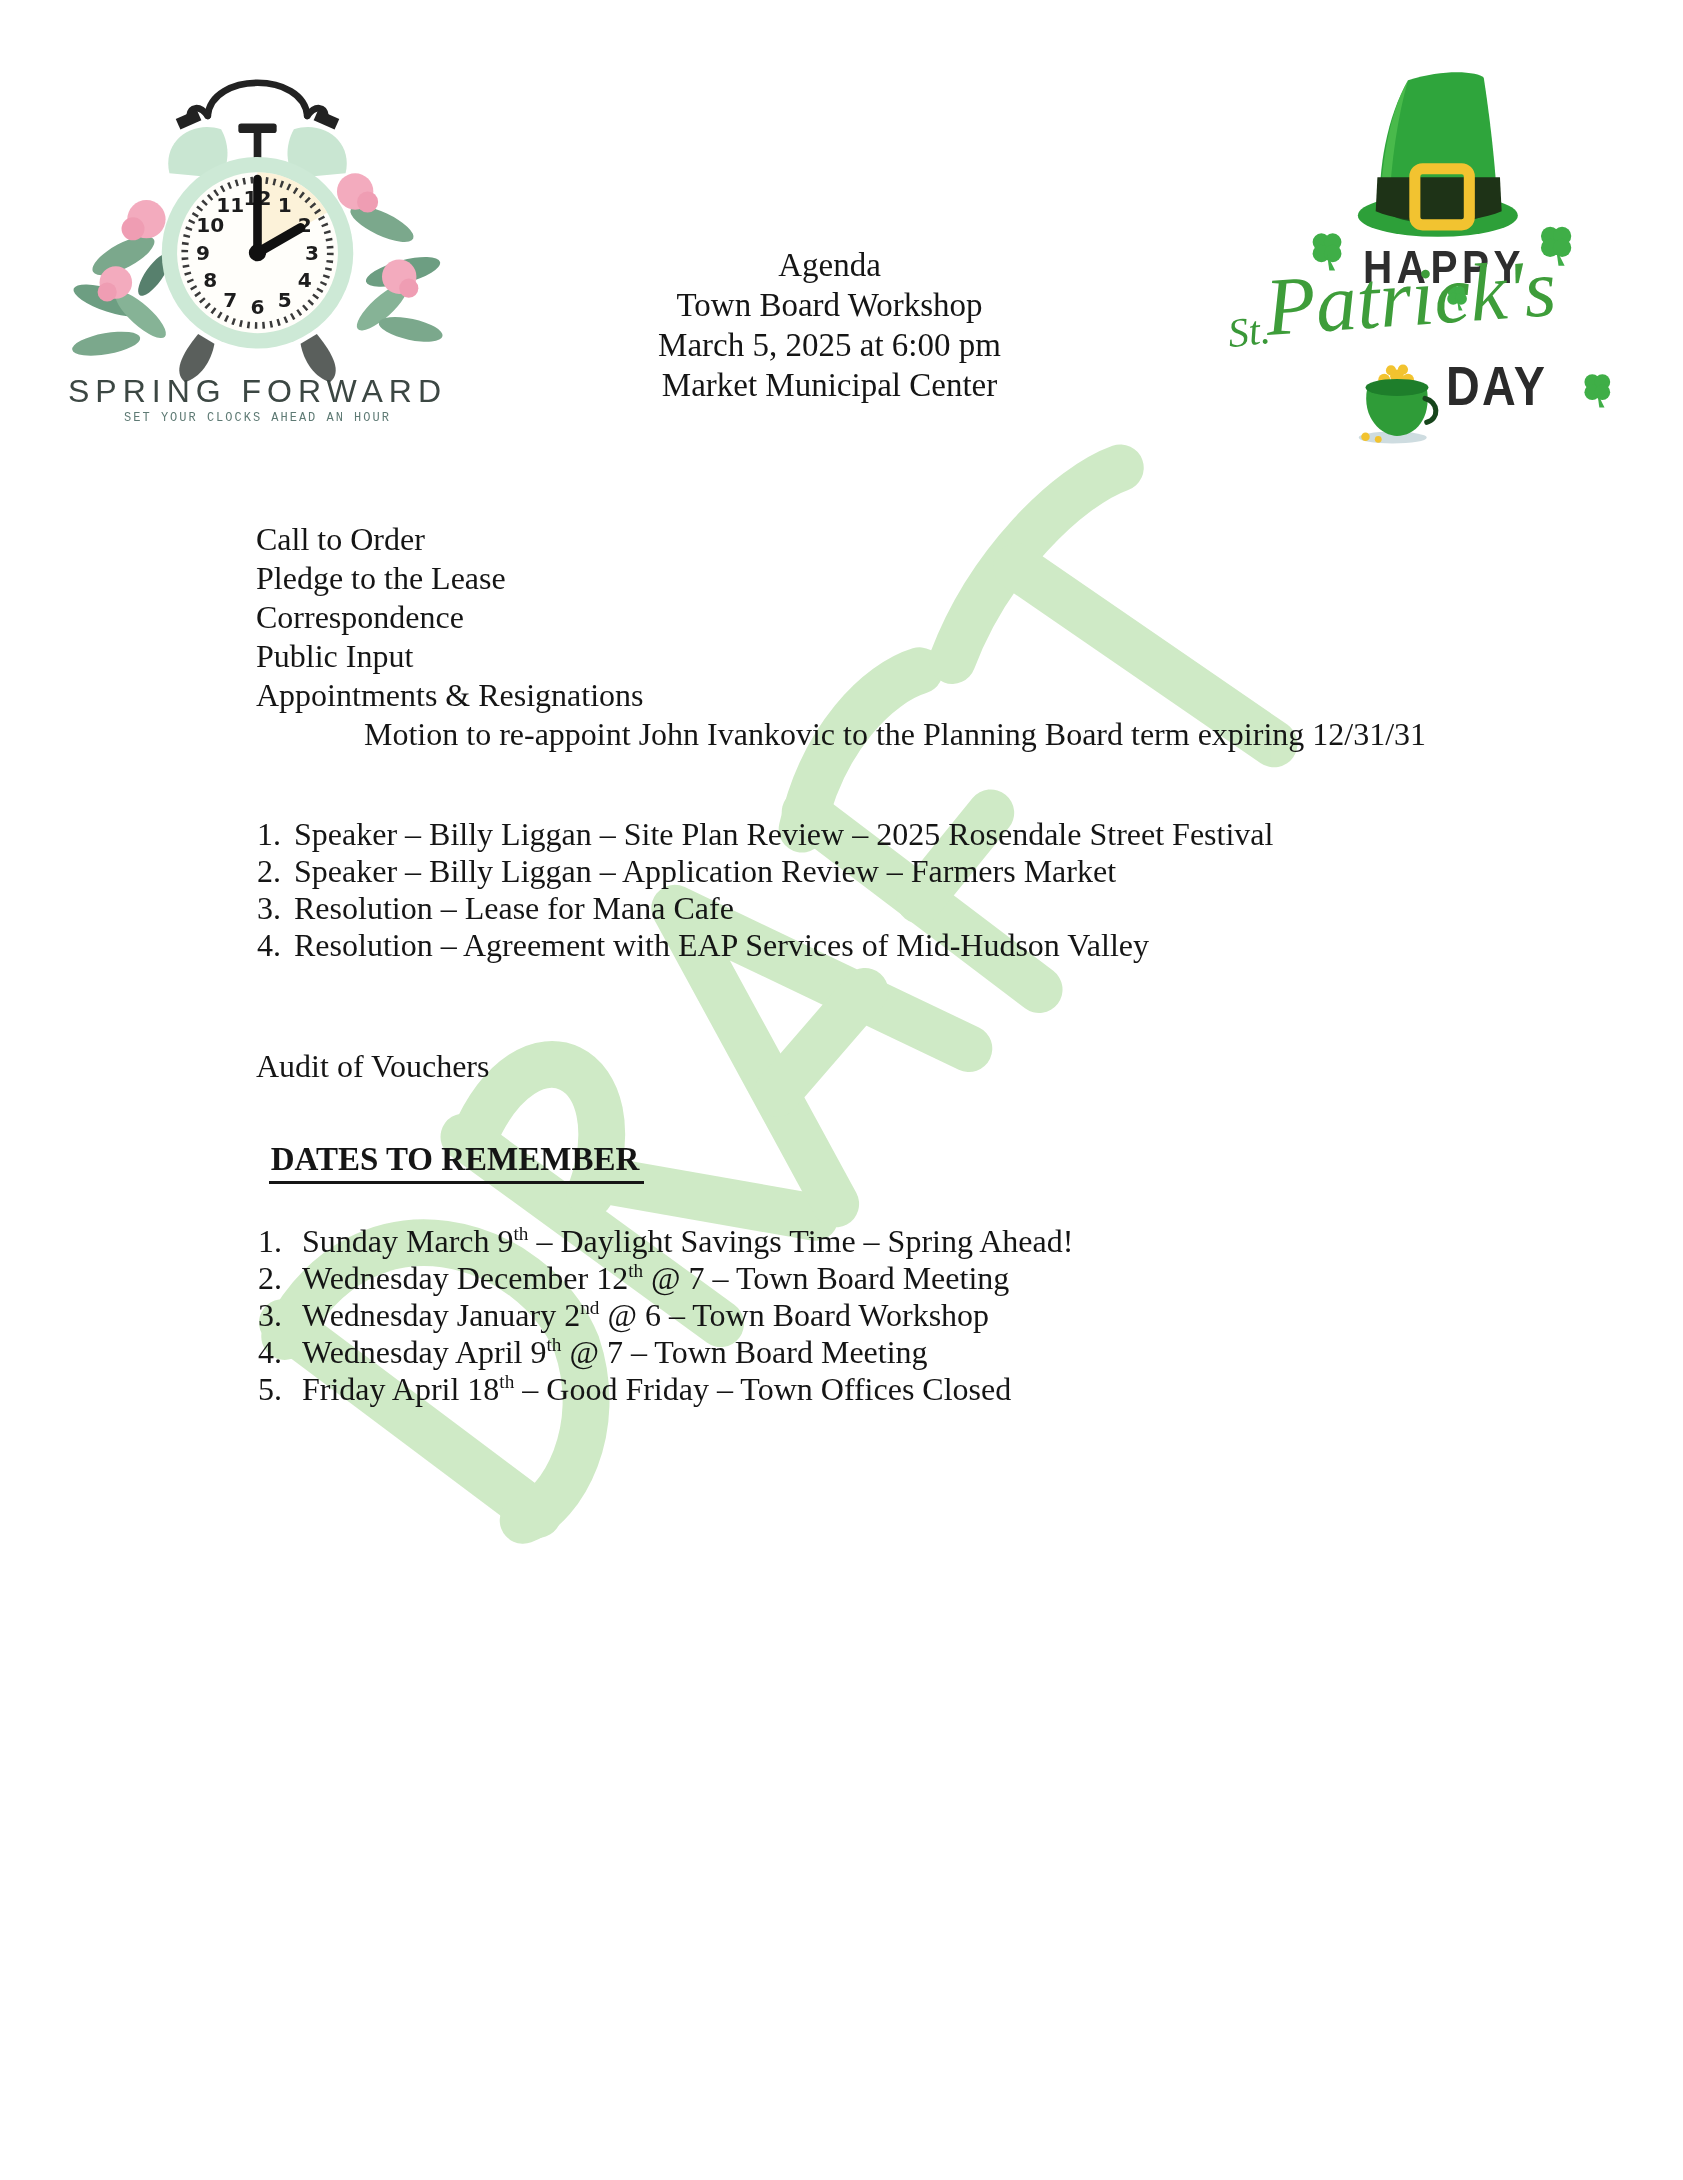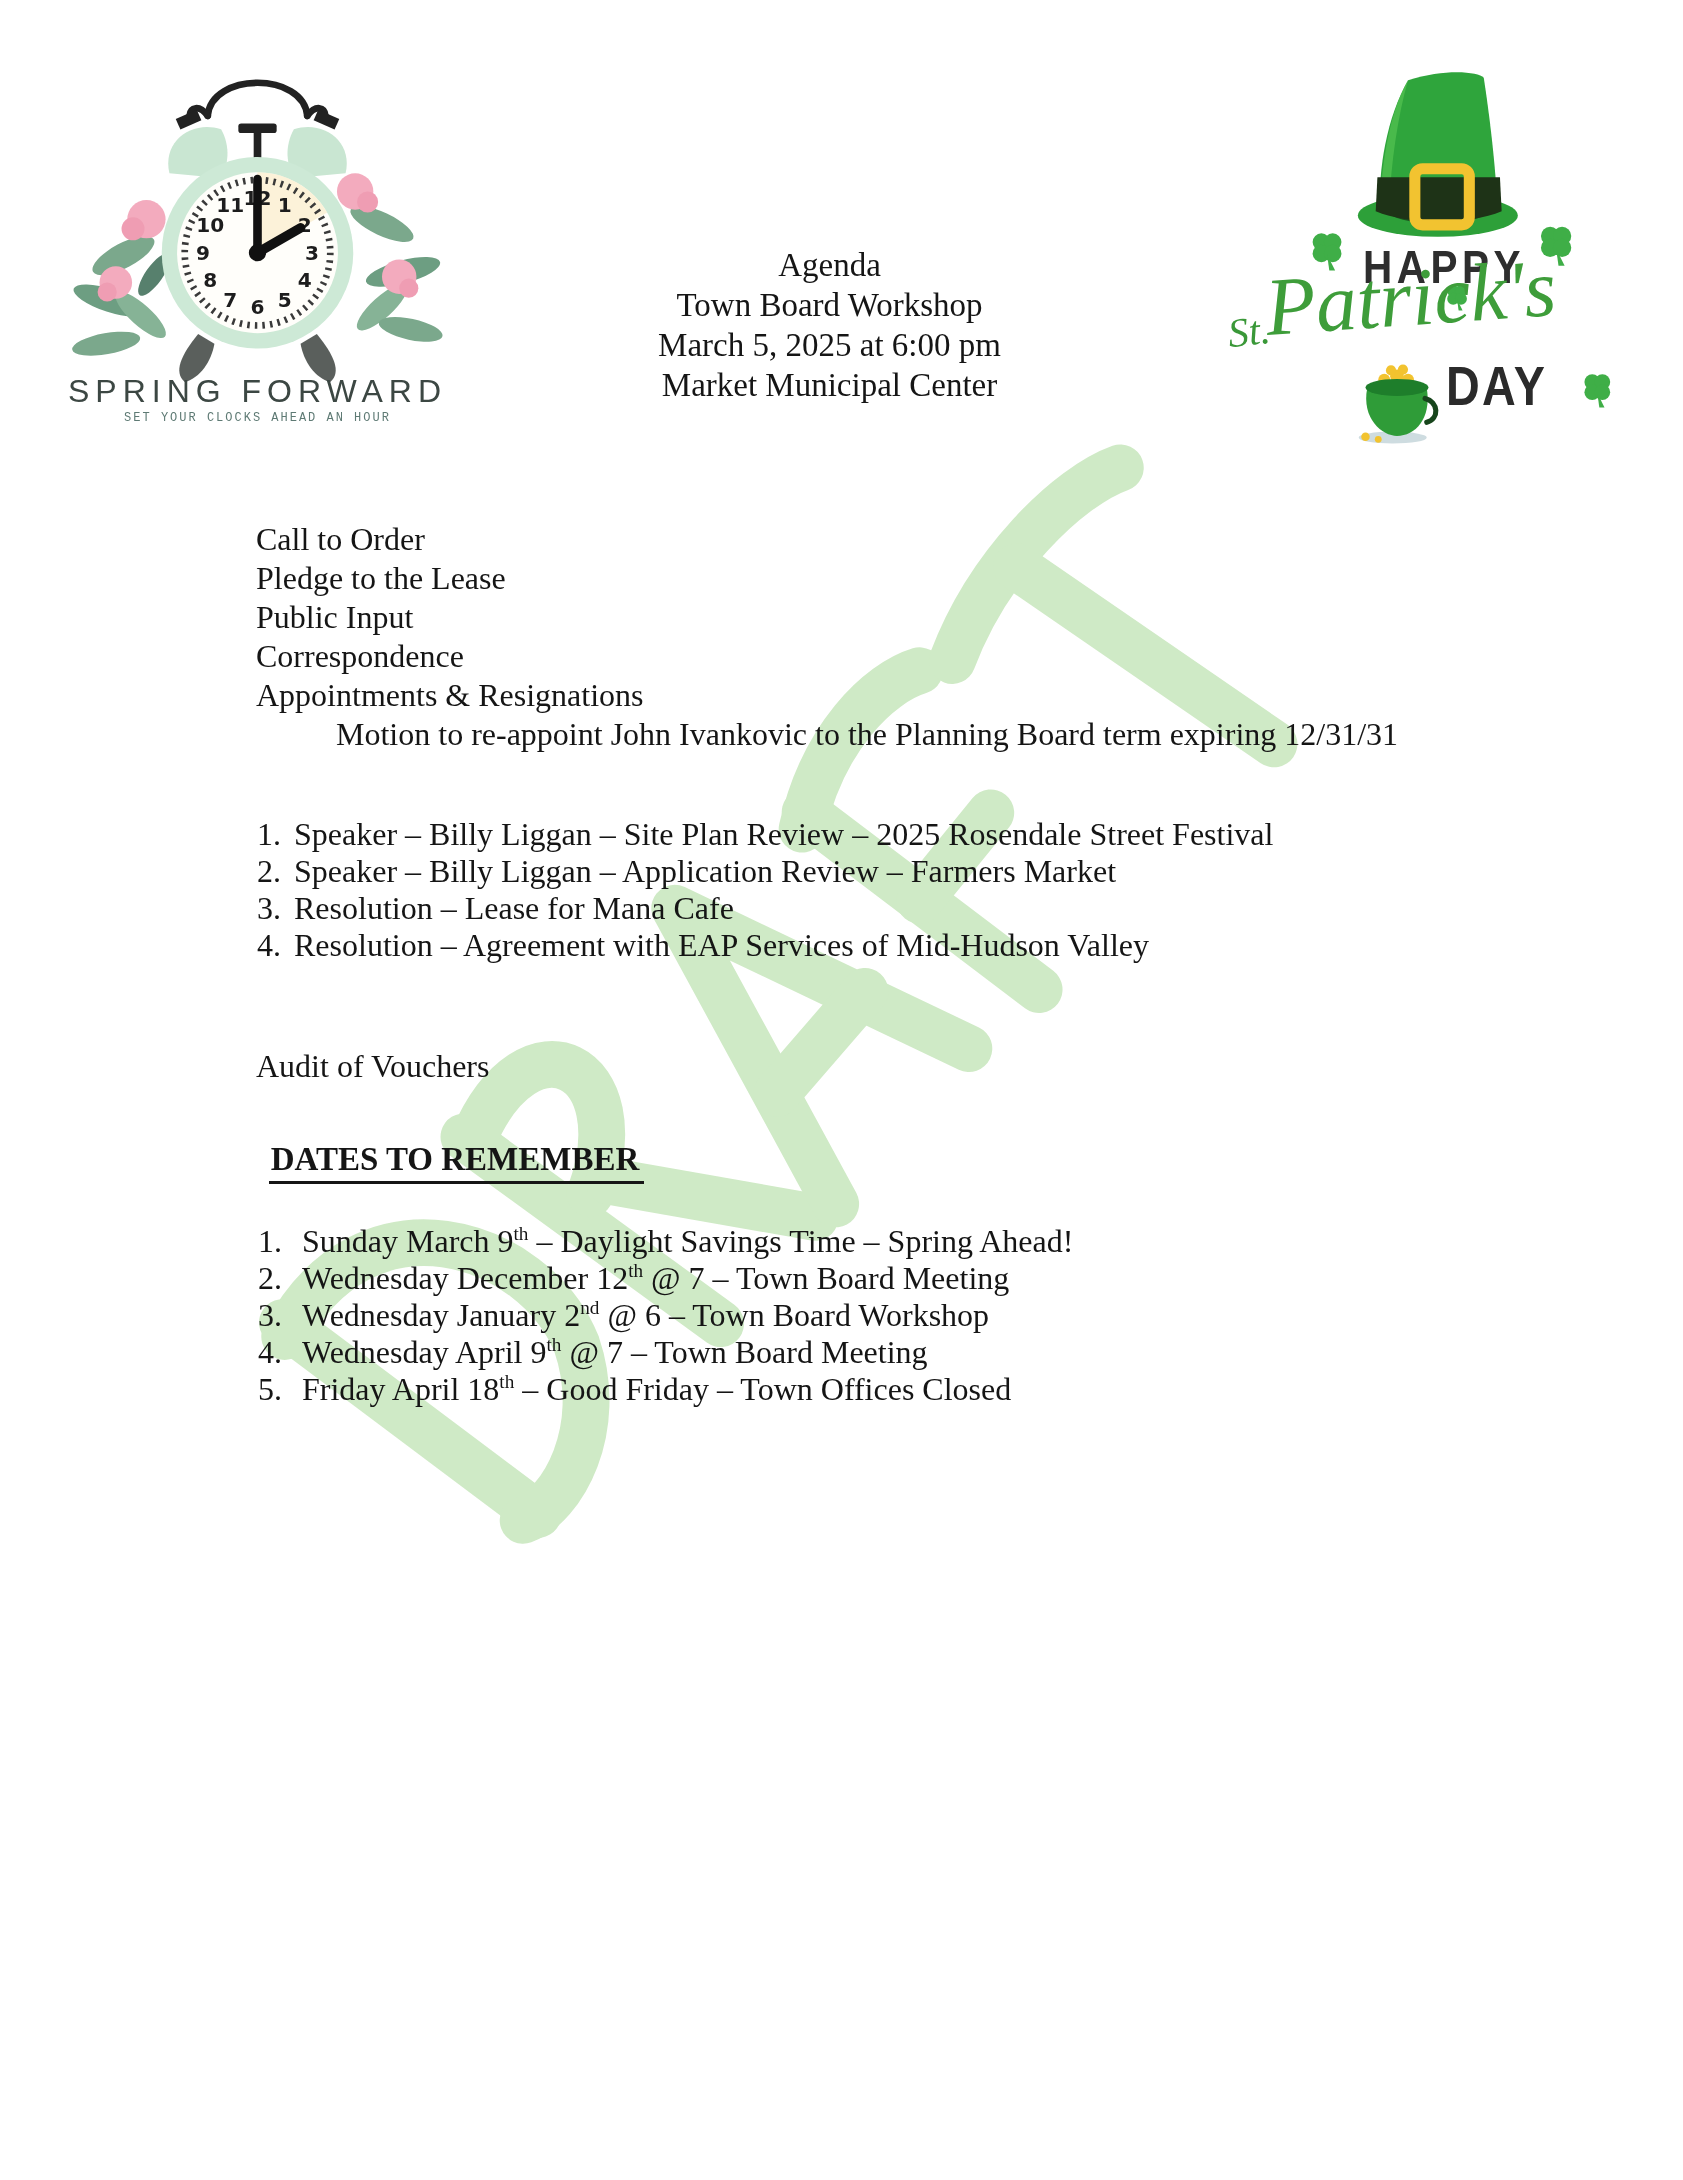--- a/index.html
+++ b/index.html
@@ -29,21 +29,21 @@
     color:#2e2e2e;transform:scaleX(.88);transform-origin:center;}
   .st-prefix{position:absolute;left:31px;top:256px;font-style:italic;font-size:41px;color:#3a9838;
     font-family:"Liberation Serif",serif;transform:rotate(-6deg);}
   .patricks{position:absolute;left:72px;top:210px;font-style:italic;font-size:82px;color:#3e9d3a;
     font-family:"Liberation Serif",serif;transform:rotate(-4deg);transform-origin:left bottom;}
   .day{position:absolute;left:249px;top:303px;font-family:"Liberation Sans",sans-serif;
     font-weight:700;font-size:55px;letter-spacing:2.6px;color:#2b2b2b;transform:scaleX(.85);
     transform-origin:left center;}
   
   .opening{position:absolute;left:256px;top:520px;font-size:32px;line-height:39px;}
-  .motion-line{margin-left:80px;}
+  .motion-line{margin-left:108px;}
   .list1{position:absolute;left:257px;top:816px;font-size:32px;line-height:37px;}
   .li{display:flex;}
   .list1 .num{width:37px;flex:0 0 37px;}
   .audit{position:absolute;left:256px;top:1048px;font-size:32px;}
   .dates-head{position:absolute;left:269px;top:1141px;font-size:33px;font-weight:bold;}
   .dates-head .ul{display:inline-block;border-bottom:3.4px solid #161616;padding:0 5.1px 2.6px 1.7px;}
   .list2{position:absolute;left:258px;top:1223px;font-size:32px;line-height:37px;}
   .list2 .num{width:44px;flex:0 0 44px;}
   sup{font-size:0.6em;line-height:0;vertical-align:super;}
 </style>
@@ -200,22 +200,22 @@
     </svg>
     <div class="happy">HAPPY</div>
     <div class="st-prefix">St.</div>
     <div class="patricks">Patrick's</div>
     <div class="day">DAY</div>
   </div>
 
   <div class="opening">
     <div>Call to Order</div>
     <div>Pledge to the Lease</div>
+    <div>Correspondence</div>
     <div>Public Input</div>
-    <div>Correspondence</div>
     <div>Appointments &amp; Resignations</div>
     <div class="motion-line">Motion to re-appoint John Ivankovic to the Planning Board term expiring 12/31/31</div>
   </div>
 
   <div class="list1">
     <div class="li">
       <span class="num">1.</span>
       <span>Speaker – Billy Liggan – Site Plan Review – 2025 Rosendale Street Festival</span>
     </div>
     <div class="li">

